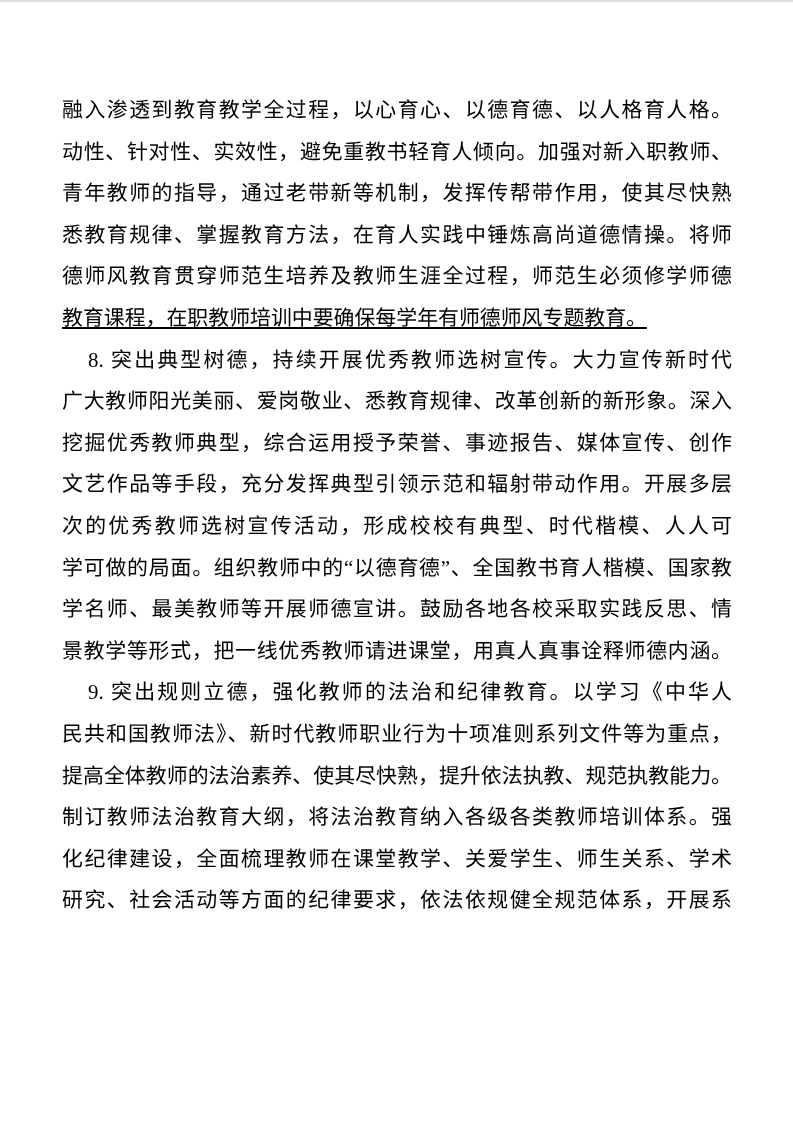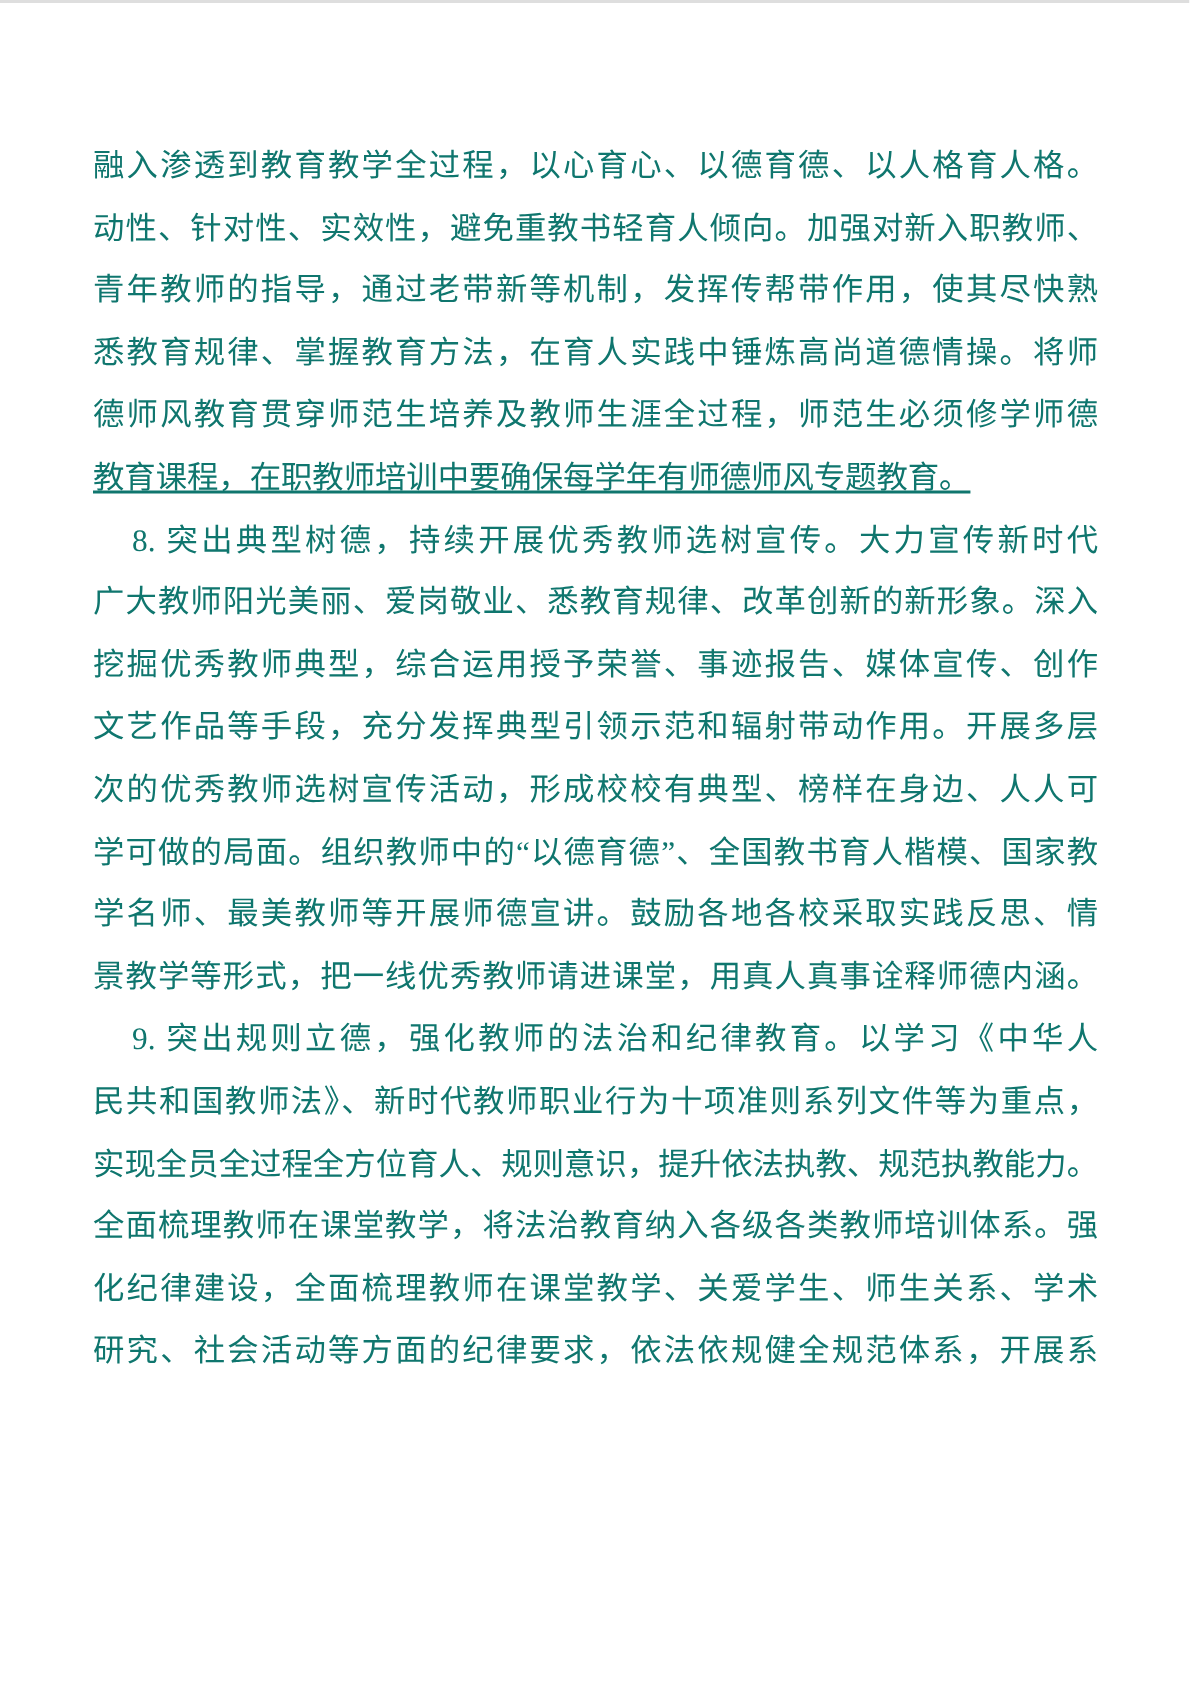--- a/index.html
+++ b/index.html
@@ -23,21 +23,21 @@
     left: 0;
     width: 100%;
     height: 2px;
     background: #dedede;
   }
   .text-block {
     position: absolute;
     left: 62px;
     top: 90px;
     width: 670px;
-    color: #0f766e;
+    color: #000000;
     font-size: 20.9px;
     font-weight: 400;
   }
   .para {
     margin: 0;
     padding: 0;
   }
   .line {
     height: 41.6px;
     line-height: 41.6px;
@@ -65,27 +65,27 @@
         <div class="line">青年教师的指导，通过老带新等机制，发挥传帮带作用，使其尽快熟</div>
         <div class="line">悉教育规律、掌握教育方法，在育人实践中锤炼高尚道德情操。将师</div>
         <div class="line">德师风教育贯穿师范生培养及教师生涯全过程，师范生必须修学师德</div>
         <div class="line short">教育课程，在职教师培训中要确保每学年有师德师风专题教育。</div>
       </div>
       <div class="para">
         <div class="line indent">8. 突出典型树德，持续开展优秀教师选树宣传。大力宣传新时代</div>
         <div class="line">广大教师阳光美丽、爱岗敬业、悉教育规律、改革创新的新形象。深入</div>
         <div class="line">挖掘优秀教师典型，综合运用授予荣誉、事迹报告、媒体宣传、创作</div>
         <div class="line">文艺作品等手段，充分发挥典型引领示范和辐射带动作用。开展多层</div>
-        <div class="line">次的优秀教师选树宣传活动，形成校校有典型、榜样在身边、人人可</div>
+        <div class="line">次的优秀教师选树宣传活动，形成校校有典型、时代楷模、人人可</div>
         <div class="line">学可做的局面。组织教师中的“以德育德”、全国教书育人楷模、国家教</div>
         <div class="line">学名师、最美教师等开展师德宣讲。鼓励各地各校采取实践反思、情</div>
         <div class="line">景教学等形式，把一线优秀教师请进课堂，用真人真事诠释师德内涵。</div>
       </div>
       <div class="para">
         <div class="line indent">9. 突出规则立德，强化教师的法治和纪律教育。以学习《中华人</div>
         <div class="line">民共和国教师法》、新时代教师职业行为十项准则系列文件等为重点，</div>
-        <div class="line">实现全员全过程全方位育人、规则意识，提升依法执教、规范执教能力。</div>
-        <div class="line">全面梳理教师在课堂教学，将法治教育纳入各级各类教师培训体系。强</div>
+        <div class="line">提高全体教师的法治素养、使其尽快熟，提升依法执教、规范执教能力。</div>
+        <div class="line">制订教师法治教育大纲，将法治教育纳入各级各类教师培训体系。强</div>
         <div class="line">化纪律建设，全面梳理教师在课堂教学、关爱学生、师生关系、学术</div>
         <div class="line">研究、社会活动等方面的纪律要求，依法依规健全规范体系，开展系</div>
       </div>
     </div>
 </div>
 
 </body></html>

